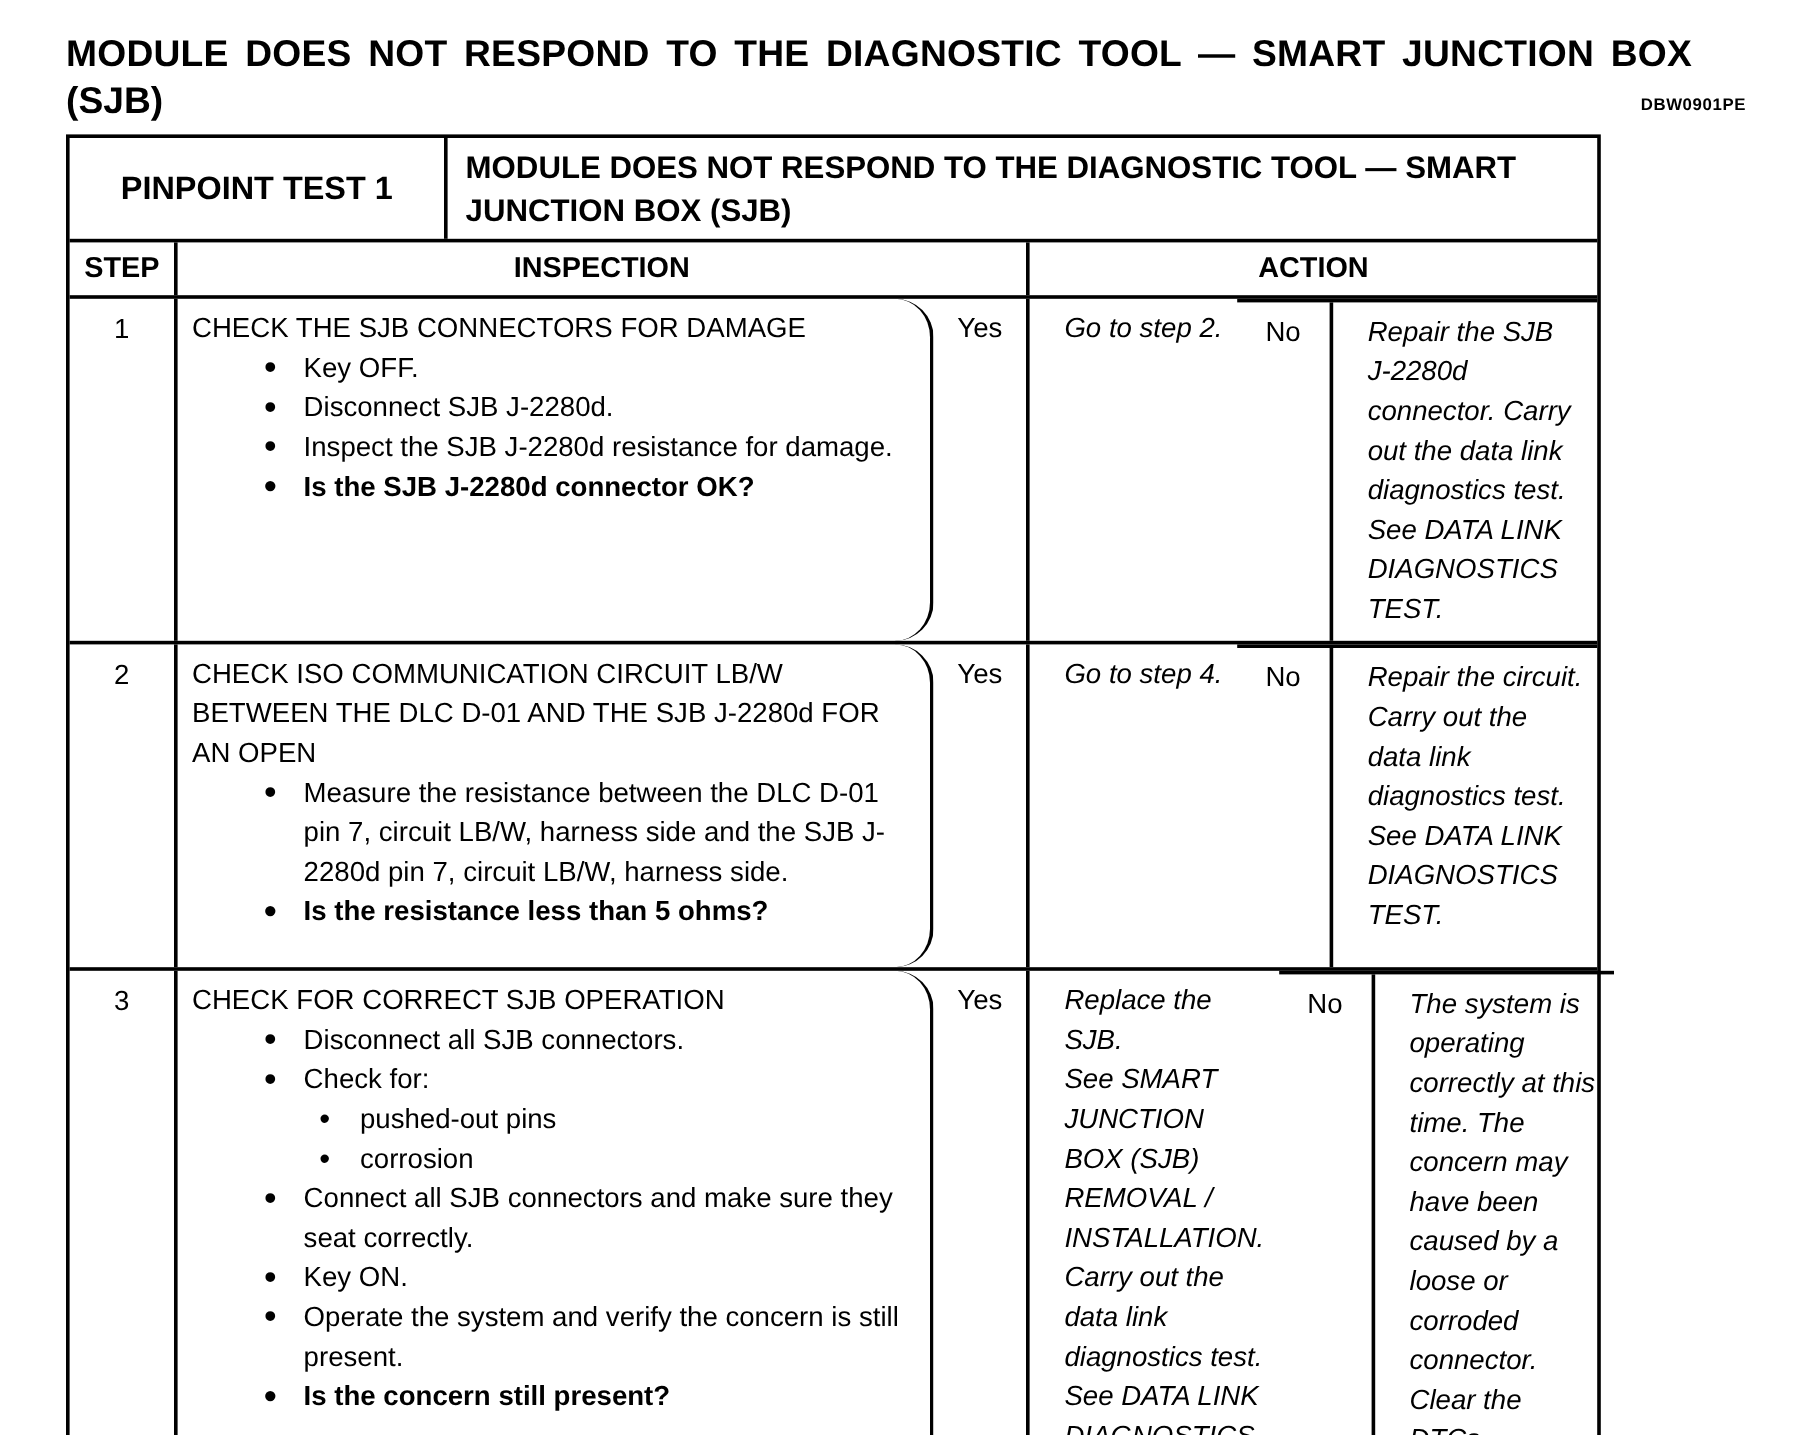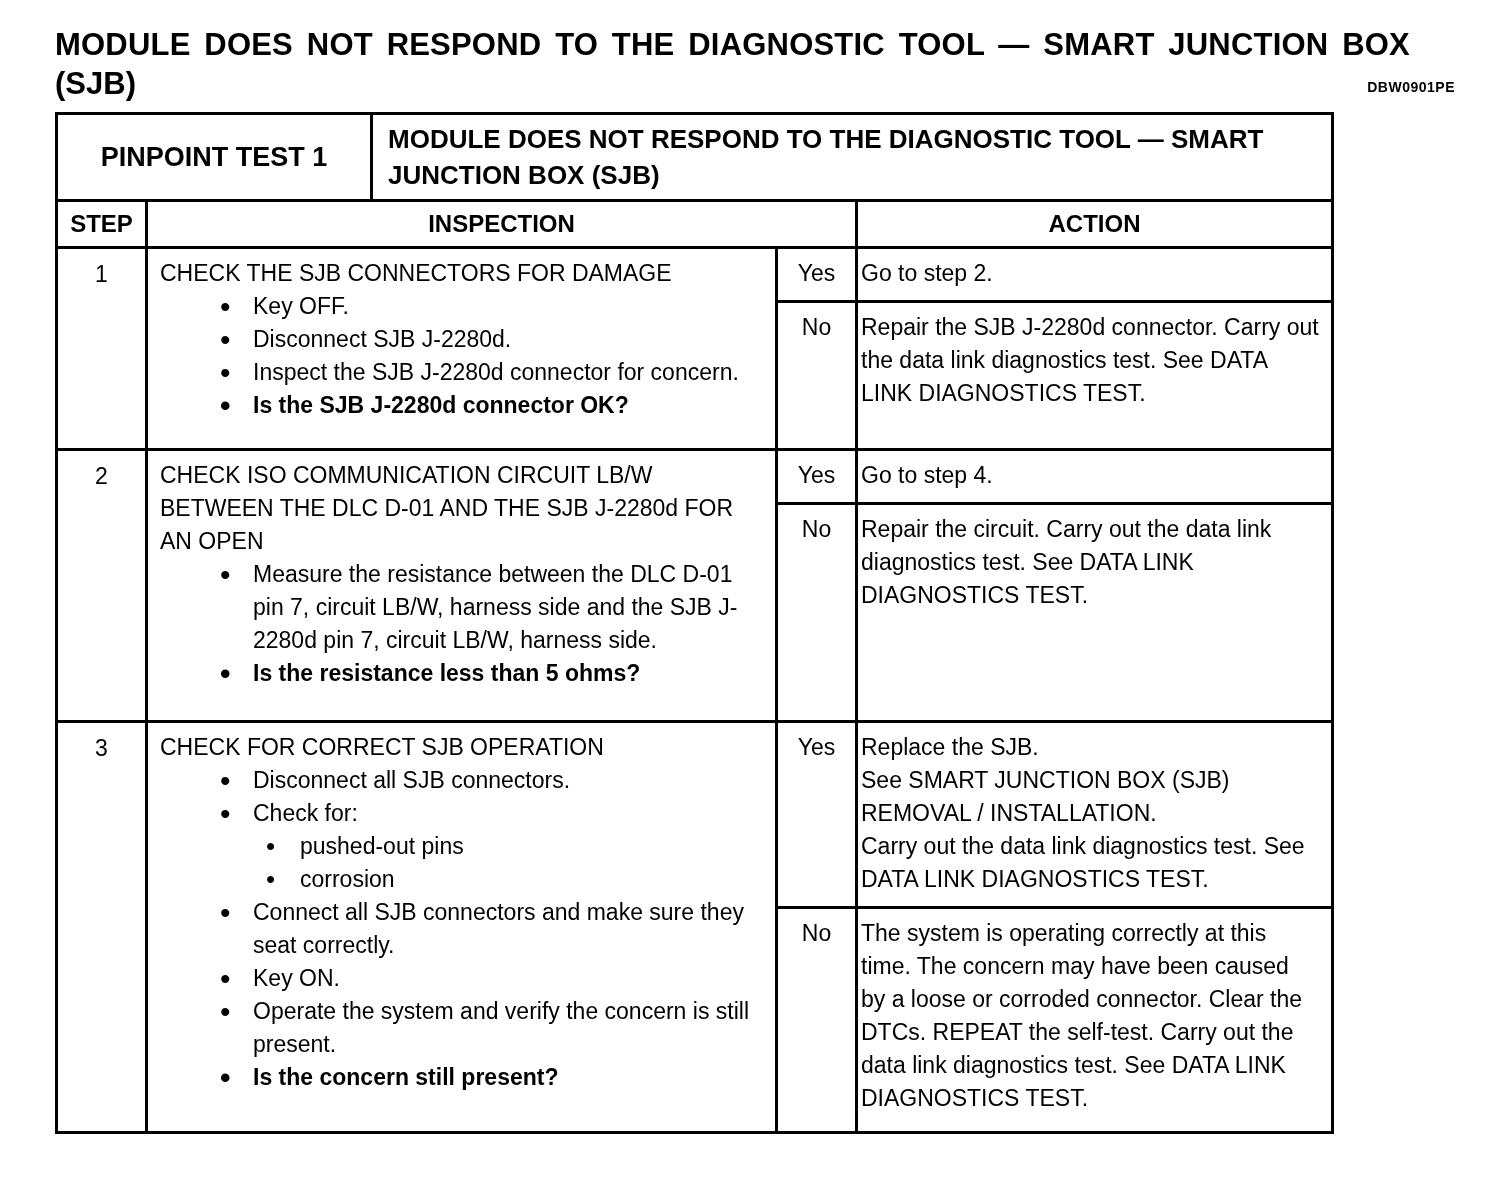--- a/index.html
+++ b/index.html
@@ -112,55 +112,57 @@
     flex: 0 0 90px;
     border-right: 3px solid #000;
     text-align: center;
     padding-top: 9px;
   }
   .inspection {
     width: 630px;
     flex: 0 0 630px;
     border-right: 3px solid #000;
     padding: 8px 14px 8px 12px;
+    border-radius: 32px;
   }
   .insp-title { }
   .bullet { position: relative; padding-left: 93px; }
   .bullet::before {
     content: "\2022";
     position: absolute;
     left: 60px;
     top: 0;
     font-size: 30px;
   }
   .bullet.lvl2 { padding-left: 140px; }
   .bullet.lvl2::before { left: 106px; font-size: 26px; }
   .bullet.bold { font-weight: bold; }
 
   .outcomes {
     flex: 1;
     display: flex;
-    flex-direction: column;
+    flex-direction: row;
   }
   .outcome-row { display: flex; }
   .outcome-row + .outcome-row {
     border-top: 3px solid #000;
     flex: 1;
   }
   .answer {
     width: 80px;
     flex: 0 0 80px;
     border-right: 3px solid #000;
     text-align: center;
     padding-top: 8px;
   }
   .action {
     flex: 1;
-    padding: 8px 12px 10px 3px;
+    padding: 8px 12px 10px 29px;
     white-space: pre-line;
+    font-style: italic;
   }
 </style>
 </head>
 <body>
 
 <div class="page">
 
   <div class="page-header">
     <h1>
       <span>MODULE DOES NOT RESPOND TO THE DIAGNOSTIC TOOL — SMART JUNCTION BOX</span>
@@ -186,21 +188,21 @@
       <div class="col-action">ACTION</div>
     </div>
 
     <div>
         <div class="step-row s1">
           <div class="step-num">1</div>
           <div class="inspection">
             <div class="insp-title">CHECK THE SJB CONNECTORS FOR DAMAGE</div>
             <div class="bullet lvl1">Key OFF.</div>
             <div class="bullet lvl1">Disconnect SJB J-2280d.</div>
-            <div class="bullet lvl1">Inspect the SJB J-2280d connector for concern.</div>
+            <div class="bullet lvl1">Inspect the SJB J-2280d resistance for damage.</div>
             <div class="bullet lvl1 bold">Is the SJB J-2280d connector OK?</div>
           </div>
           <div class="outcomes">
             <div class="outcome-row">
               <div class="answer">Yes</div>
               <div class="action">Go to step 2.</div>
             </div>
             <div class="outcome-row">
               <div class="answer">No</div>
               <div class="action">Repair the SJB J-2280d connector. Carry out the data link diagnostics test. See DATA LINK DIAGNOSTICS TEST.</div>

